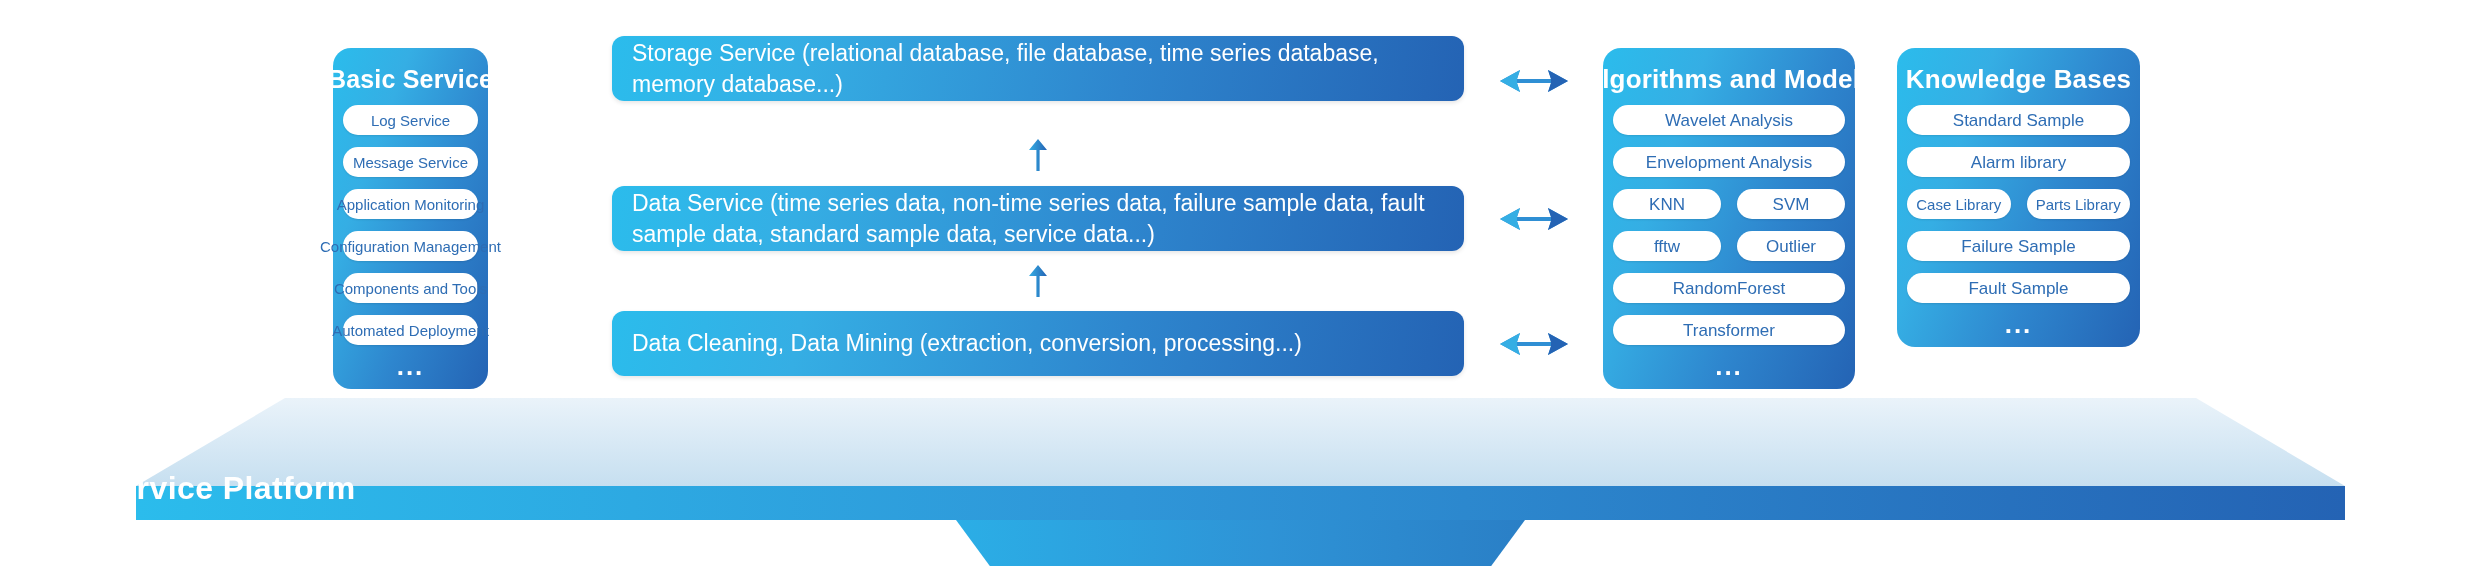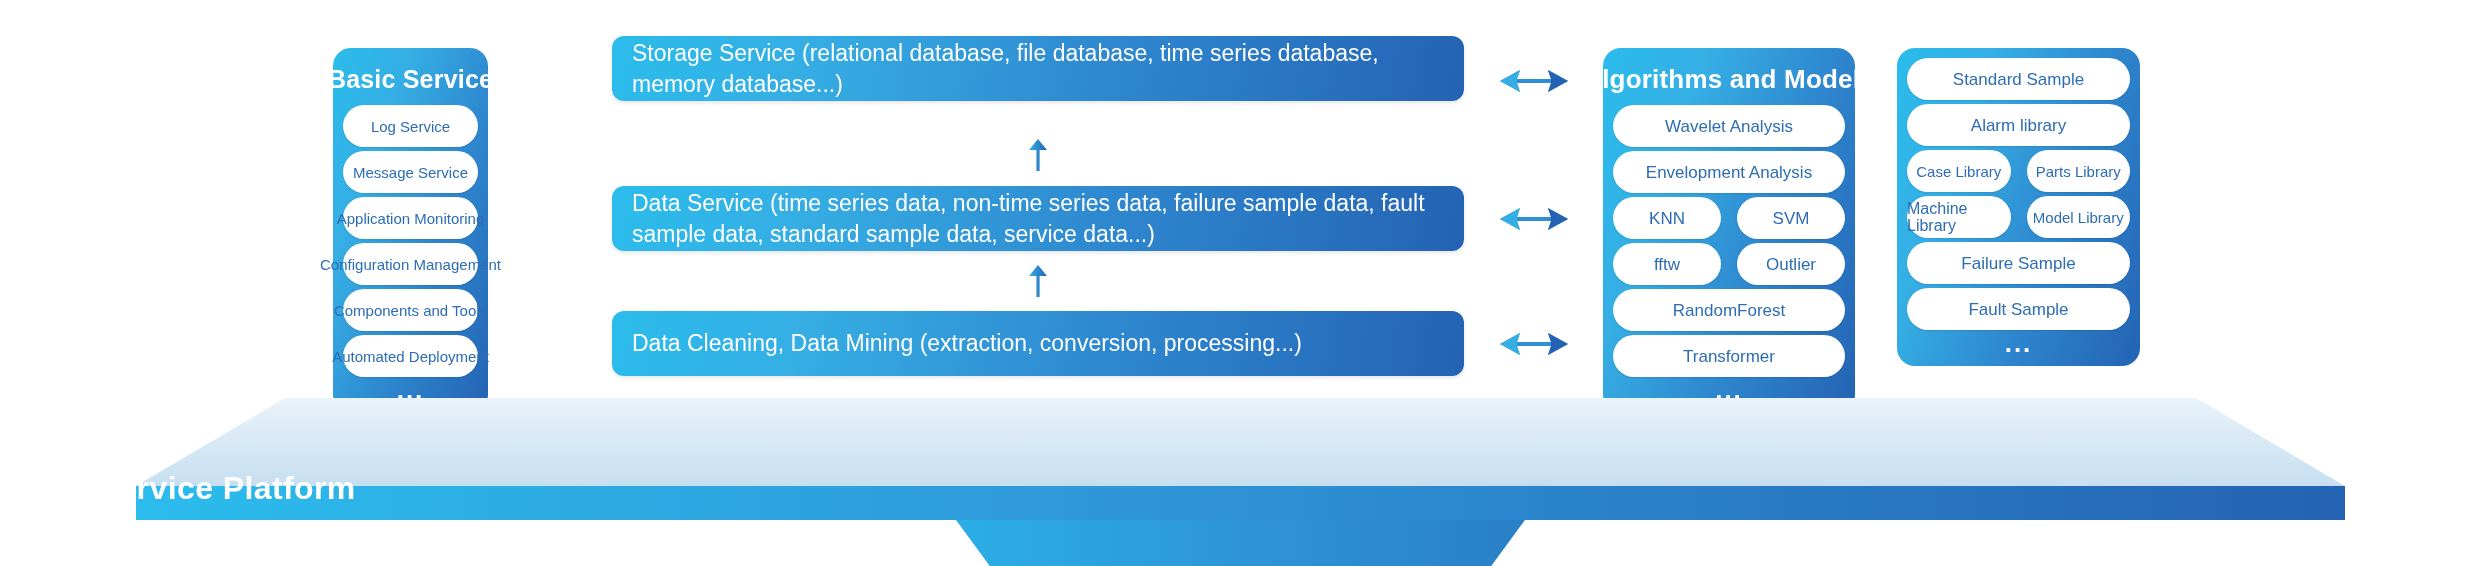--- a/index.html
+++ b/index.html
@@ -34,26 +34,27 @@
     line-height: 30px;
     margin: 6px 0 11px 0;
     white-space: nowrap;
   }
   .pill {
     background: #ffffff;
     color: #2E6DB4;
     border-radius: 999px;
     font-size: 17px;
     line-height: 19px;
+    text-align: center;
     display: flex;
     align-items: center;
     justify-content: center;
     box-sizing: border-box;
-    margin-bottom: 4px;
-    height: 42px;
+    margin-bottom: 12px;
+    height: 30px;
     white-space: nowrap;
     box-shadow: 0 1px 2px rgba(0,0,0,.10);
   }
   .pill.two-line { white-space: normal; line-height: 17px; font-size: 16px; }
   .pill-row {
     display: flex;
     gap: 16px;
     width: 100%;
   }
   .pill-row .pill { flex: 1 1 0; min-width: 0; }
@@ -197,30 +198,27 @@
   <div class="pill-row">
     <div class="pill">fftw</div>
     <div class="pill">Outlier</div>
   </div>
   <div class="pill" style="width:100%">RandomForest</div>
   <div class="pill" style="width:100%">Transformer</div>
   <div class="ellipsis">...</div>
 </div>
 
 <div class="col-card" id="col-knowledge">
+  <div class="col-title">Knowledge Bases</div>
   <div class="pill" style="width:100%">Standard Sample</div>
   <div class="pill" style="width:100%">Alarm library</div>
   <div class="pill-row">
     <div class="pill" style="font-size:15px">Case Library</div>
     <div class="pill" style="font-size:15px">Parts Library</div>
   </div>
-  <div class="pill-row">
-    <div class="pill two-line">Machine Library</div>
-    <div class="pill" style="font-size:15px">Model Library</div>
-  </div>
   <div class="pill" style="width:100%">Failure Sample</div>
   <div class="pill" style="width:100%">Fault Sample</div>
   <div class="ellipsis">...</div>
 </div>
 
 <div id="platform">
   <svg width="2481" height="168" viewBox="0 0 2481 168">
     <defs>
       <linearGradient id="gTop" x1="0" y1="0" x2="0" y2="1">
         <stop offset="0%" stop-color="#EAF3FA"></stop>

